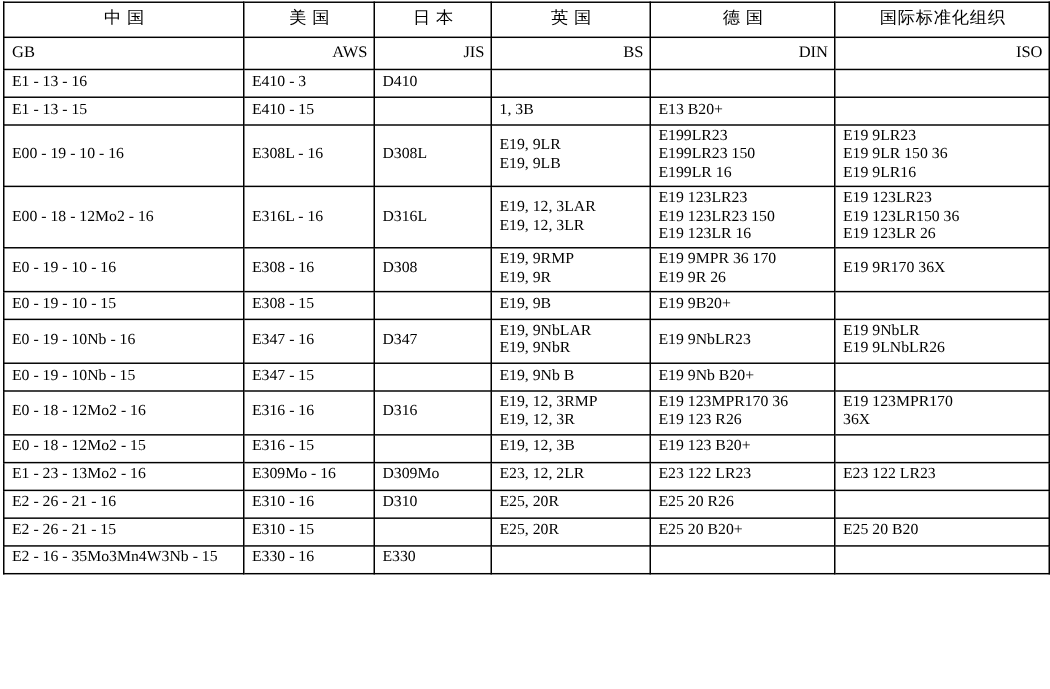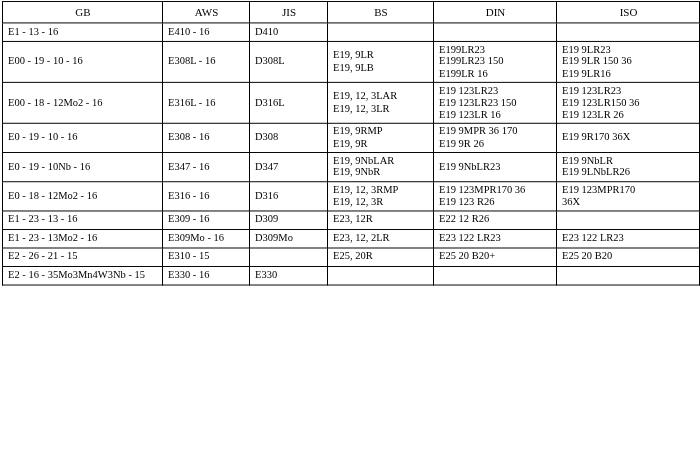--- a/index.html
+++ b/index.html
@@ -44,60 +44,76 @@
   col.c5 { width: 143px; }
 
   
   tr.hdr-country td {
     text-align: center;
     font-size: 11.5px;
     height: 19px;
     letter-spacing: 0.5px;
   }
   tr.hdr-std td {
-    text-align: center;
+    text-align: right;
     font-size: 11px;
     height: 17px;
   }
   tr.hdr-std td.left-std {
-    text-align: center;
+    text-align: left;
   }
   td.cell {
     text-align: left;
     white-space: pre-line;
   }
 </style>
 </head>
 <body>
 
 <div class="sheet">
   <table class="std" style="transform-origin: left top; transform: scale(1, 0.974359);">
     <colgroup>
       <col class="c0">
         <col class="c1">
         <col class="c2">
         <col class="c3">
         <col class="c4">
         <col class="c5">
     </colgroup>
     <tbody id="table-body">
+      <tr class="hdr-country">
+        <td>中 国</td>
+        <td>美 国</td>
+        <td>日 本</td>
+        <td>英 国</td>
+        <td>德 国</td>
+        <td>国际标准化组织</td>
+      </tr>
       <tr class="hdr-std">
         <td class="left-std">GB</td>
         <td>AWS</td>
         <td>JIS</td>
         <td>BS</td>
         <td>DIN</td>
         <td>ISO</td>
       </tr>
     <tr>
           <td class="cell">E1 - 13 - 16</td>
-          <td class="cell">E410 - 16</td>
+          <td class="cell">E410 - 3</td>
           <td class="cell">D410</td>
           <td class="cell"></td>
           <td class="cell"></td>
+          <td class="cell"></td>
+        </tr>
+        <tr>
+          <td class="cell">E1 - 13 - 15</td>
+          <td class="cell">E410 - 15</td>
+          <td class="cell"></td>
+          <td class="cell">1, 3B</td>
+          <td class="cell">E13 B20+</td>
           <td class="cell"></td>
         </tr>
         <tr>
           <td class="cell">E00 - 19 - 10 - 16</td>
           <td class="cell">E308L - 16</td>
           <td class="cell">D308L</td>
           <td class="cell">E19, 9LR
 E19, 9LB</td>
           <td class="cell">E199LR23
 E199LR23 150
@@ -123,57 +139,81 @@
           <td class="cell">E0 - 19 - 10 - 16</td>
           <td class="cell">E308 - 16</td>
           <td class="cell">D308</td>
           <td class="cell">E19, 9RMP
 E19, 9R</td>
           <td class="cell">E19 9MPR 36 170
 E19 9R 26</td>
           <td class="cell">E19 9R170 36X</td>
         </tr>
         <tr>
+          <td class="cell">E0 - 19 - 10 - 15</td>
+          <td class="cell">E308 - 15</td>
+          <td class="cell"></td>
+          <td class="cell">E19, 9B</td>
+          <td class="cell">E19 9B20+</td>
+          <td class="cell"></td>
+        </tr>
+        <tr>
           <td class="cell">E0 - 19 - 10Nb - 16</td>
           <td class="cell">E347 - 16</td>
           <td class="cell">D347</td>
           <td class="cell">E19, 9NbLAR
 E19, 9NbR</td>
           <td class="cell">E19 9NbLR23</td>
           <td class="cell">E19 9NbLR
 E19 9LNbLR26</td>
+        </tr>
+        <tr>
+          <td class="cell">E0 - 19 - 10Nb - 15</td>
+          <td class="cell">E347 - 15</td>
+          <td class="cell"></td>
+          <td class="cell">E19, 9Nb B</td>
+          <td class="cell">E19 9Nb B20+</td>
+          <td class="cell"></td>
         </tr>
         <tr>
           <td class="cell">E0 - 18 - 12Mo2 - 16</td>
           <td class="cell">E316 - 16</td>
           <td class="cell">D316</td>
           <td class="cell">E19, 12, 3RMP
 E19, 12, 3R</td>
           <td class="cell">E19 123MPR170 36
 E19 123 R26</td>
           <td class="cell">E19 123MPR170
 36X</td>
         </tr>
         <tr>
-          <td class="cell">E1 - 23 - 13 - 16</td>
-          <td class="cell">E309 - 16</td>
-          <td class="cell">D309</td>
-          <td class="cell">E23, 12R</td>
-          <td class="cell">E22 12 R26</td>
+          <td class="cell">E0 - 18 - 12Mo2 - 15</td>
+          <td class="cell">E316 - 15</td>
+          <td class="cell"></td>
+          <td class="cell">E19, 12, 3B</td>
+          <td class="cell">E19 123 B20+</td>
           <td class="cell"></td>
         </tr>
         <tr>
           <td class="cell">E1 - 23 - 13Mo2 - 16</td>
           <td class="cell">E309Mo - 16</td>
           <td class="cell">D309Mo</td>
           <td class="cell">E23, 12, 2LR</td>
           <td class="cell">E23 122 LR23</td>
           <td class="cell">E23 122 LR23</td>
         </tr>
         <tr>
+          <td class="cell">E2 - 26 - 21 - 16</td>
+          <td class="cell">E310 - 16</td>
+          <td class="cell">D310</td>
+          <td class="cell">E25, 20R</td>
+          <td class="cell">E25 20 R26</td>
+          <td class="cell"></td>
+        </tr>
+        <tr>
           <td class="cell">E2 - 26 - 21 - 15</td>
           <td class="cell">E310 - 15</td>
           <td class="cell"></td>
           <td class="cell">E25, 20R</td>
           <td class="cell">E25 20 B20+</td>
           <td class="cell">E25 20 B20</td>
         </tr>
         <tr>
           <td class="cell">E2 - 16 - 35Mo3Mn4W3Nb - 15</td>
           <td class="cell">E330 - 16</td>

